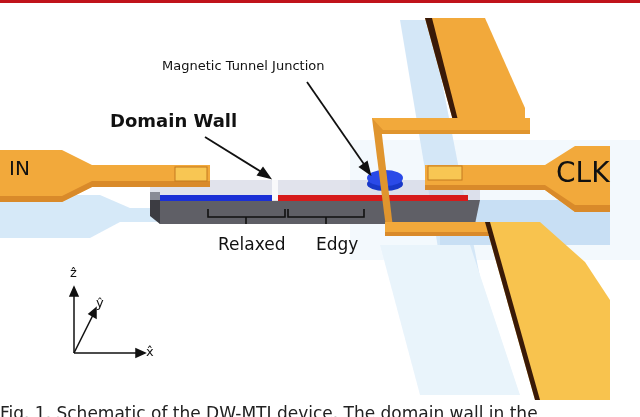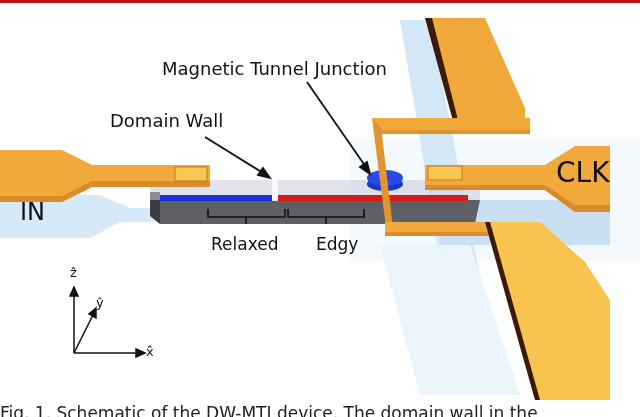--- a/index.html
+++ b/index.html
@@ -1,24 +1,24 @@
 <!DOCTYPE html>
 <html><head>
 <meta charset="utf-8">
 <style>
   html, body { margin:0; padding:0; background:#ffffff; }
   body { width:640px; height:417px; overflow:hidden; position:relative; font-family:"DejaVu Sans", sans-serif; }
   .topbar { position:absolute; left:0; top:0; width:640px; height:3px; background:#c0131b; }
   .figure { position:absolute; left:0; top:0; width:640px; height:417px; }
   .label { position:absolute; color:#111; white-space:nowrap; }
-  .lbl-mtj { left:162px; top:58px; font-size:18px; }
-  .lbl-dw { left:110px; top:110px; font-size:18px; }
-  .lbl-in { left:20px; top:156px; font-size:24px;margin-top:42px; }
+  .lbl-mtj { left:162px; top:58px; font-size:13px; }
+  .lbl-dw { left:110px; top:110px; font-size:18px;font-weight:bold; }
+  .lbl-in { left:9px; top:156px; font-size:20px; }
   .lbl-clk { left:556px; top:156px; font-size:28px; }
-  .lbl-relaxed { left:211px; top:234px; font-size:17px; }
+  .lbl-relaxed { left:218px; top:234px; font-size:17px; }
   .lbl-edgy { left:316px; top:234px; font-size:17px; }
   .ax { position:absolute; font-size:13px; color:#111; }
   .ax-z { left:70px; top:265px; }
   .ax-y { left:96px; top:295px; }
   .ax-x { left:146px; top:344px; }
   .caption { position:absolute; left:0; top:403px; font-size:17px; color:#222; white-space:nowrap; }
 </style>
 </head>
 <body>
 

